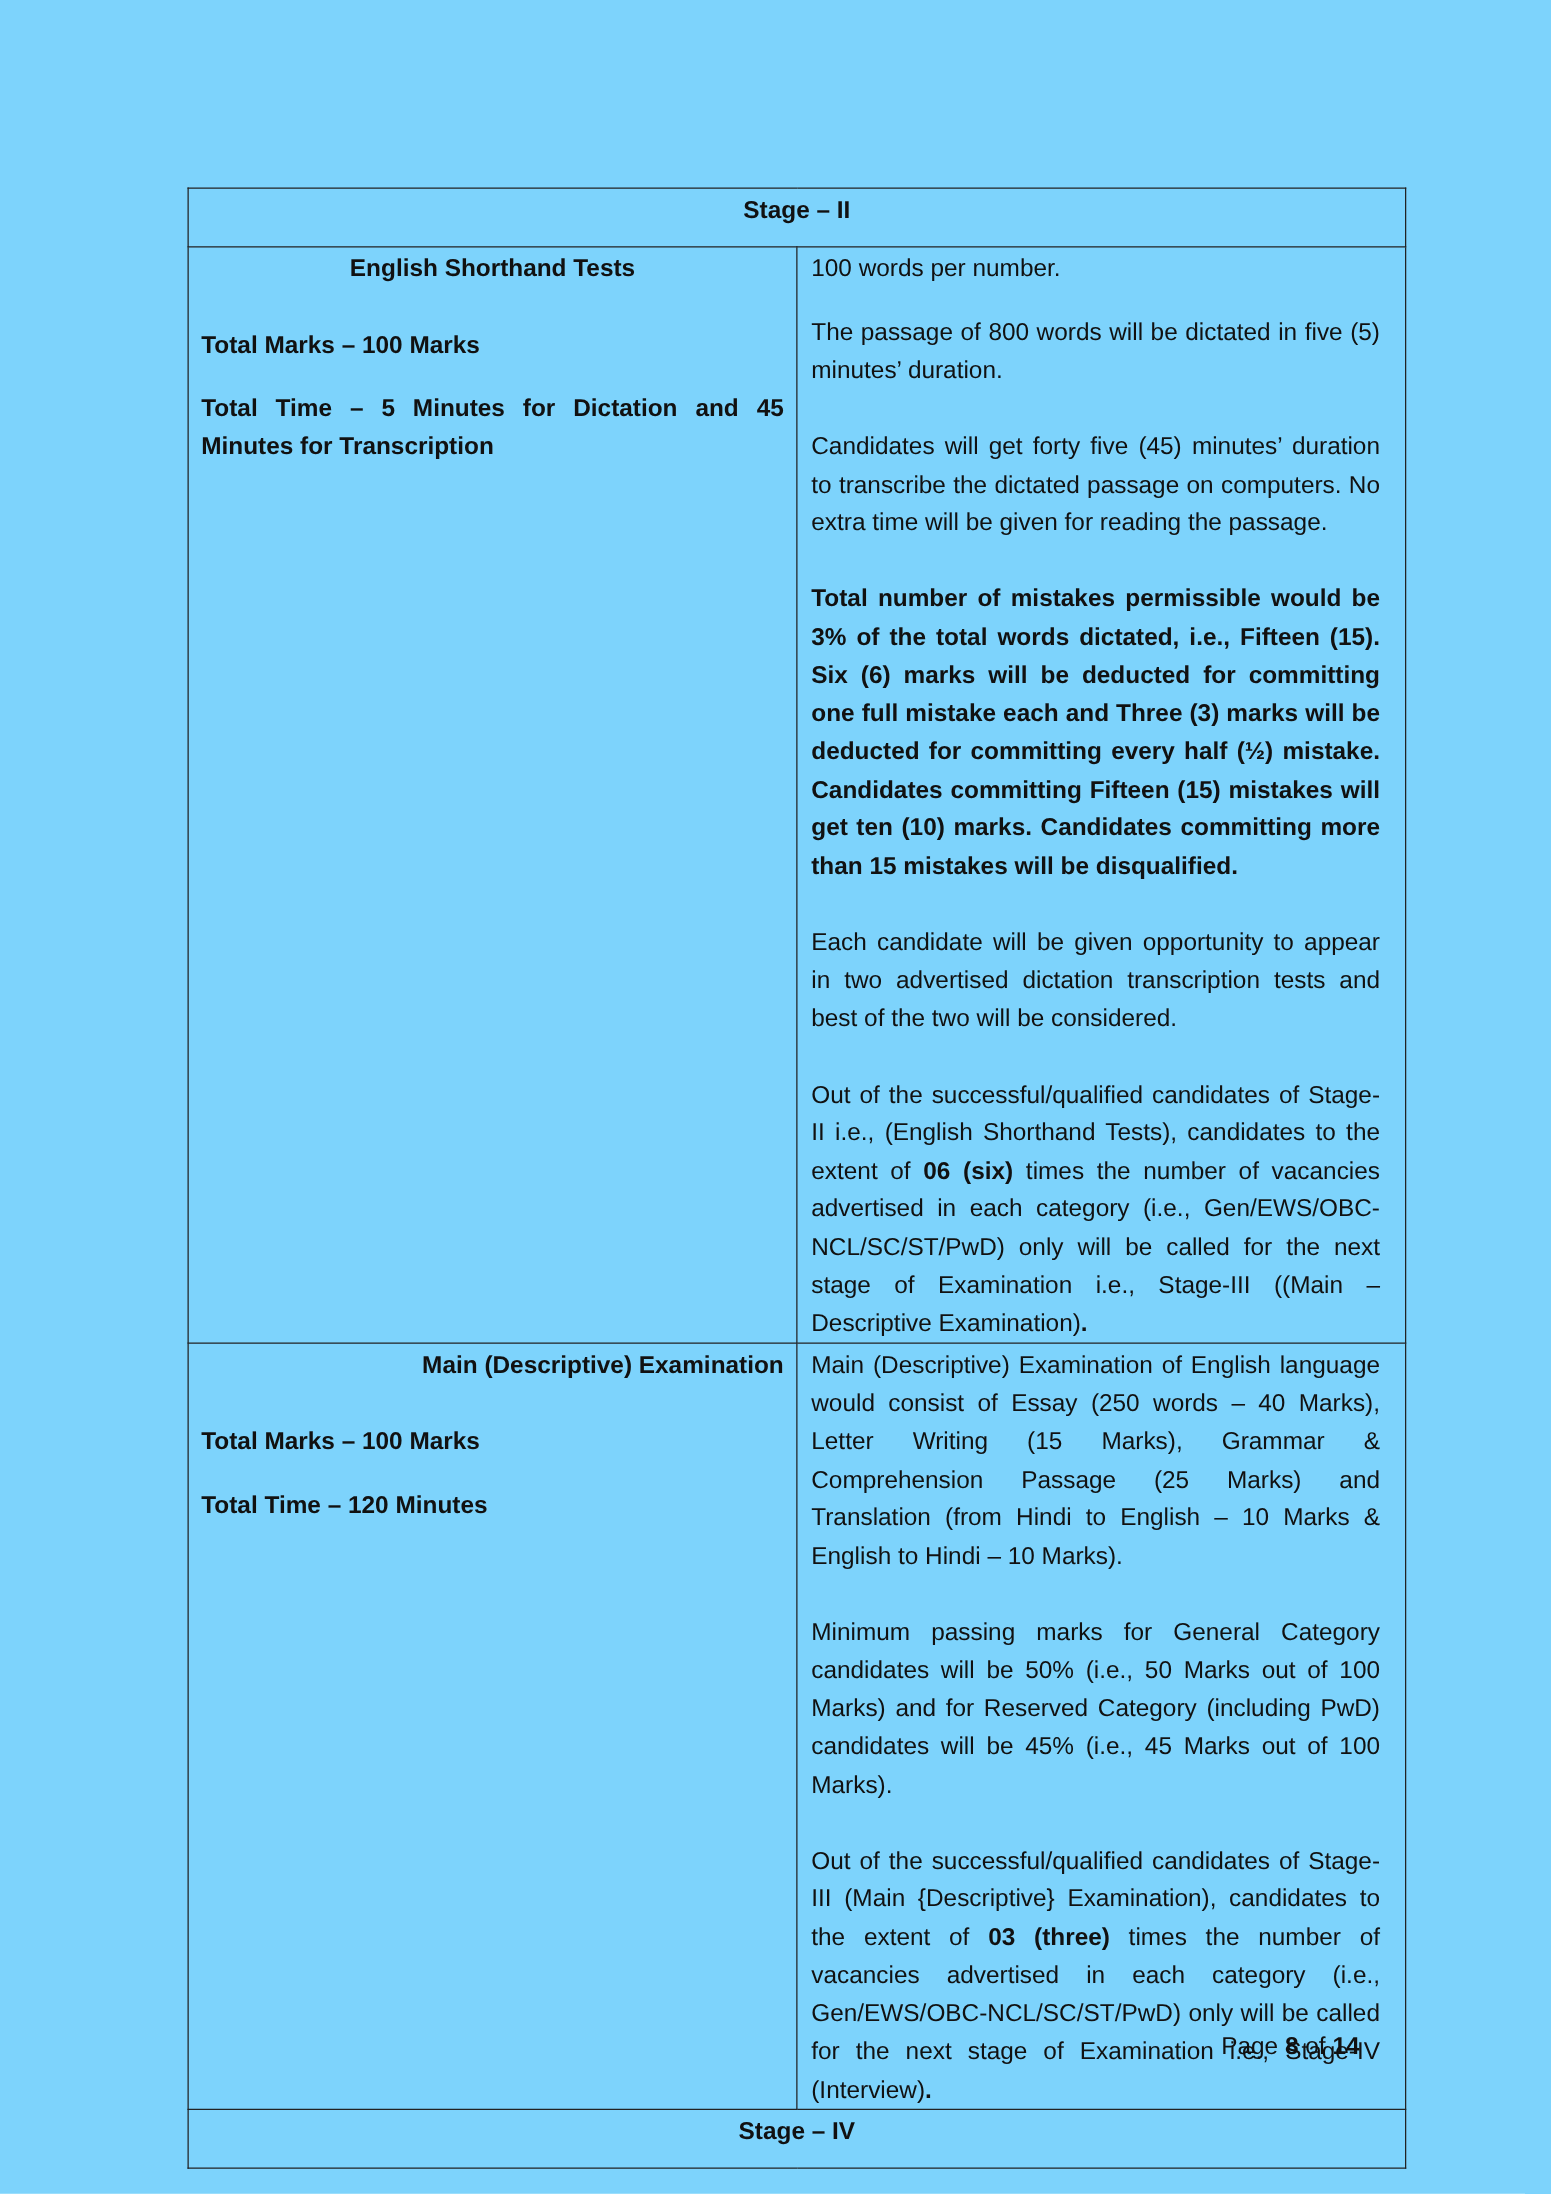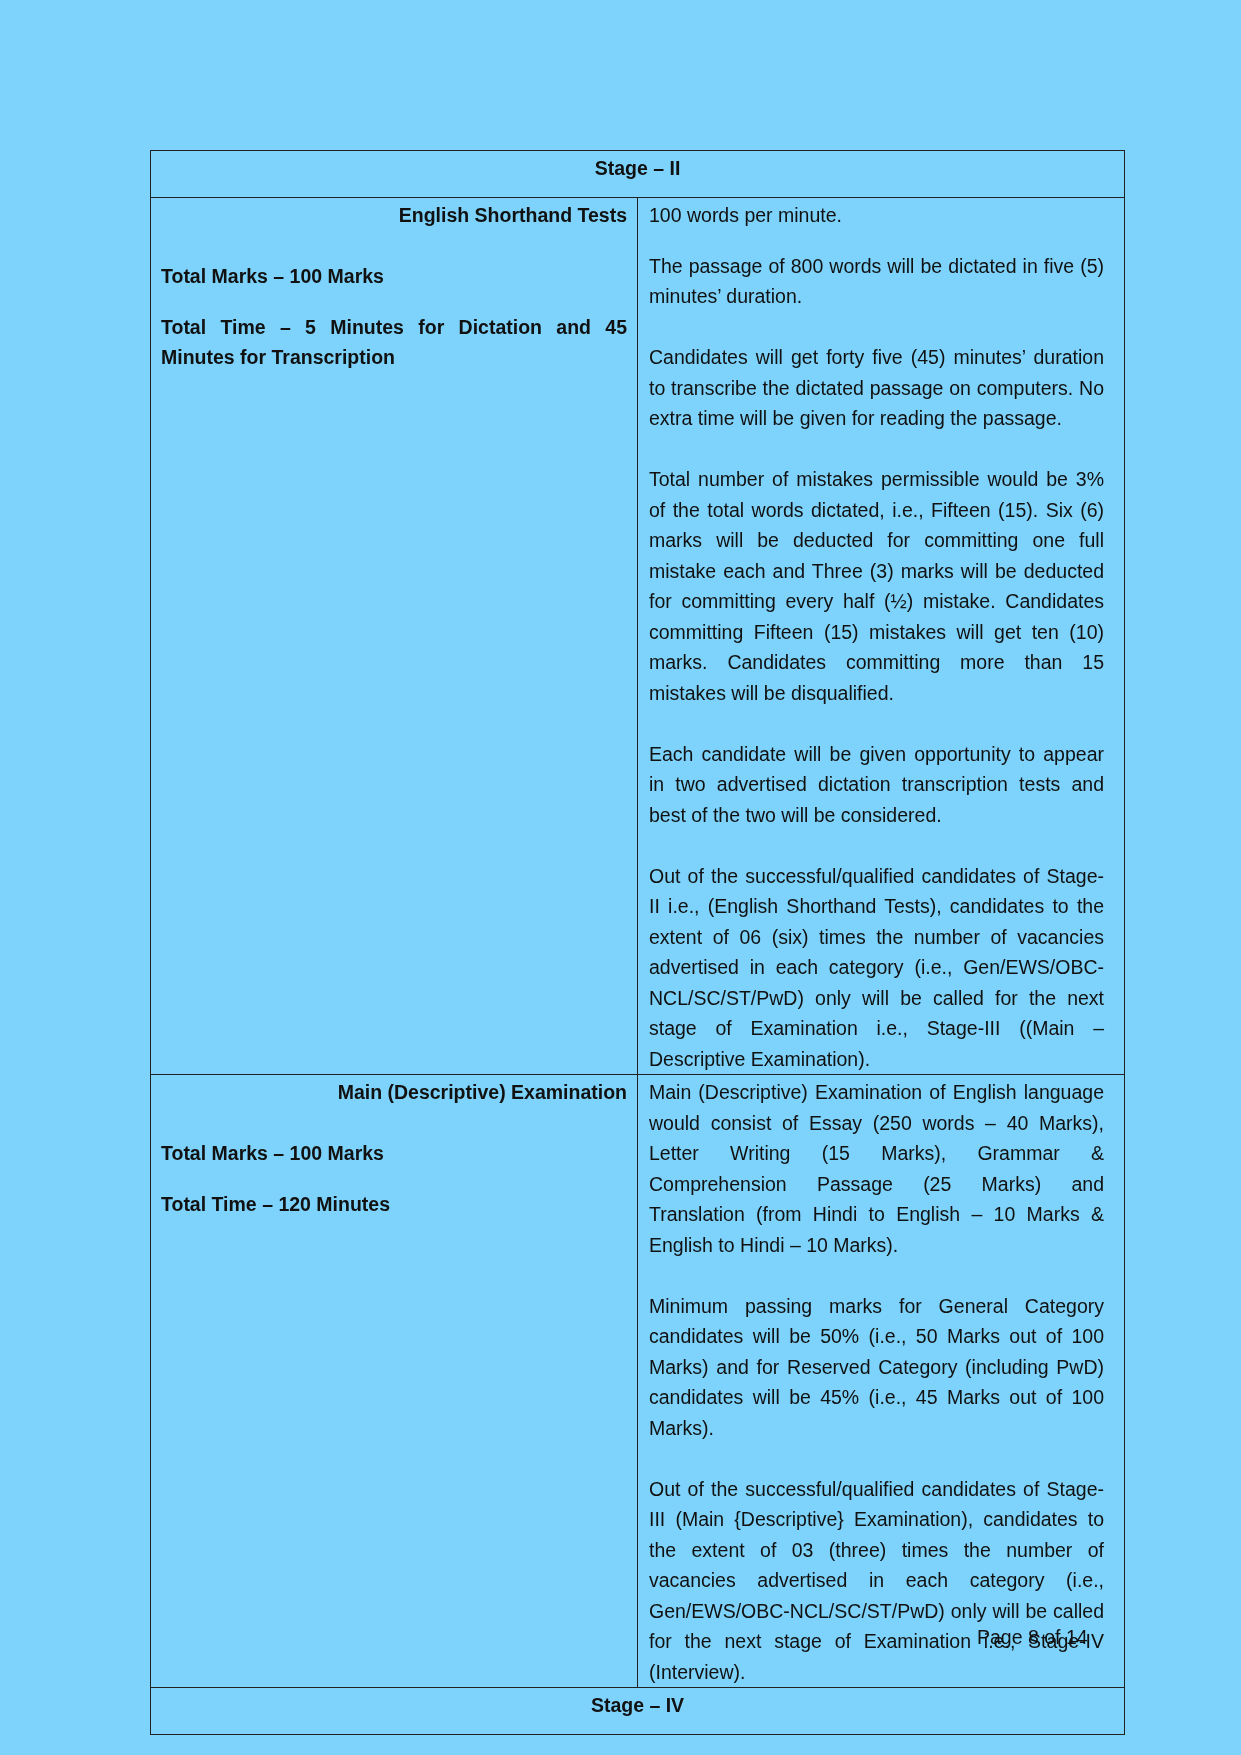--- a/index.html
+++ b/index.html
@@ -8,45 +8,45 @@
   .page { position: absolute; left: 0; top: 0; width: 1241px; height: 1755px; background: #7dd3fc; }
   table.exam { position: absolute; left: 150px; top: 150px; width: 975px;
                border-collapse: collapse; table-layout: fixed; }
   table.exam td { border: 1.5px solid #222; vertical-align: top; font-size: 19.5px; line-height: 30.5px; }
   td.stage-head { text-align: center; font-weight: bold; padding: 0; }
   td.left-col { width: 180px; padding: 2px 10px 0 10px; font-weight: bold; text-align: justify; }
   td.right-col { padding: 2px 20px 0 11px; text-align: justify; }
   .para { margin: 0; }
   .gap { height: 30.5px; }
   .gap-small { height: 20px; }
-  .bold { font-weight: normal; }
+  .bold { font-weight: bold; }
   .footer { position: absolute; left: 977px; top: 1626px; font-size: 19.5px; text-align: center; }
 </style>
 </head>
 <body>
 
 <div class="page">
   <table class="exam">
 
     <tbody>
         <tr style="height:47px">
       <td colspan="2" class="stage-head">
         <div style="padding-top:2px">Stage – II</div>
       </td>
     </tr>
     <tr style="height:703px">
       <td class="left-col">
-        <p class="para" style="text-align:right">English Shorthand Tests</p>
+        <p class="para" style="text-align:center">English Shorthand Tests</p>
         <div class="gap"></div>
         <p class="para">Total Marks – 100 Marks</p>
         <div class="gap-small"></div>
         <p class="para">Total Time – 5 Minutes for Dictation and 45 Minutes for Transcription</p>
       </td>
       <td class="right-col">
-        <p class="para">100 words per minute.</p>
+        <p class="para">100 words per number.</p>
         <div class="gap-small"></div>
         <p class="para">The passage of 800 words will be dictated in five (5) minutes’ duration.</p>
         <div class="gap"></div>
         <p class="para">Candidates will get forty five (45) minutes’ duration to transcribe the dictated passage on computers.  No extra time will be given for reading the passage.</p>
         <div class="gap"></div>
         <p class="para bold">Total number of mistakes permissible would be 3% of the total words dictated, i.e., Fifteen (15).  Six (6) marks will be deducted for committing one full mistake each and Three (3) marks will be deducted for committing every half (½) mistake. Candidates committing Fifteen (15) mistakes will get ten (10) marks. Candidates committing more than 15 mistakes will be disqualified.</p>
         <div class="gap"></div>
         <p class="para">Each candidate will be given opportunity to appear in two advertised dictation transcription tests and best of the two will be considered.</p>
         <div class="gap"></div>
         <p class="para"><span>Out of the successful/qualified candidates of Stage-II i.e., (English Shorthand Tests), candidates to the extent of </span><span class="bold">06 (six)</span><span> times the number of vacancies advertised in each category (i.e., Gen/EWS/OBC-NCL/SC/ST/PwD) only will be called for the next stage of Examination i.e., Stage-III ((Main –Descriptive Examination)</span><span class="bold">.</span></p>

